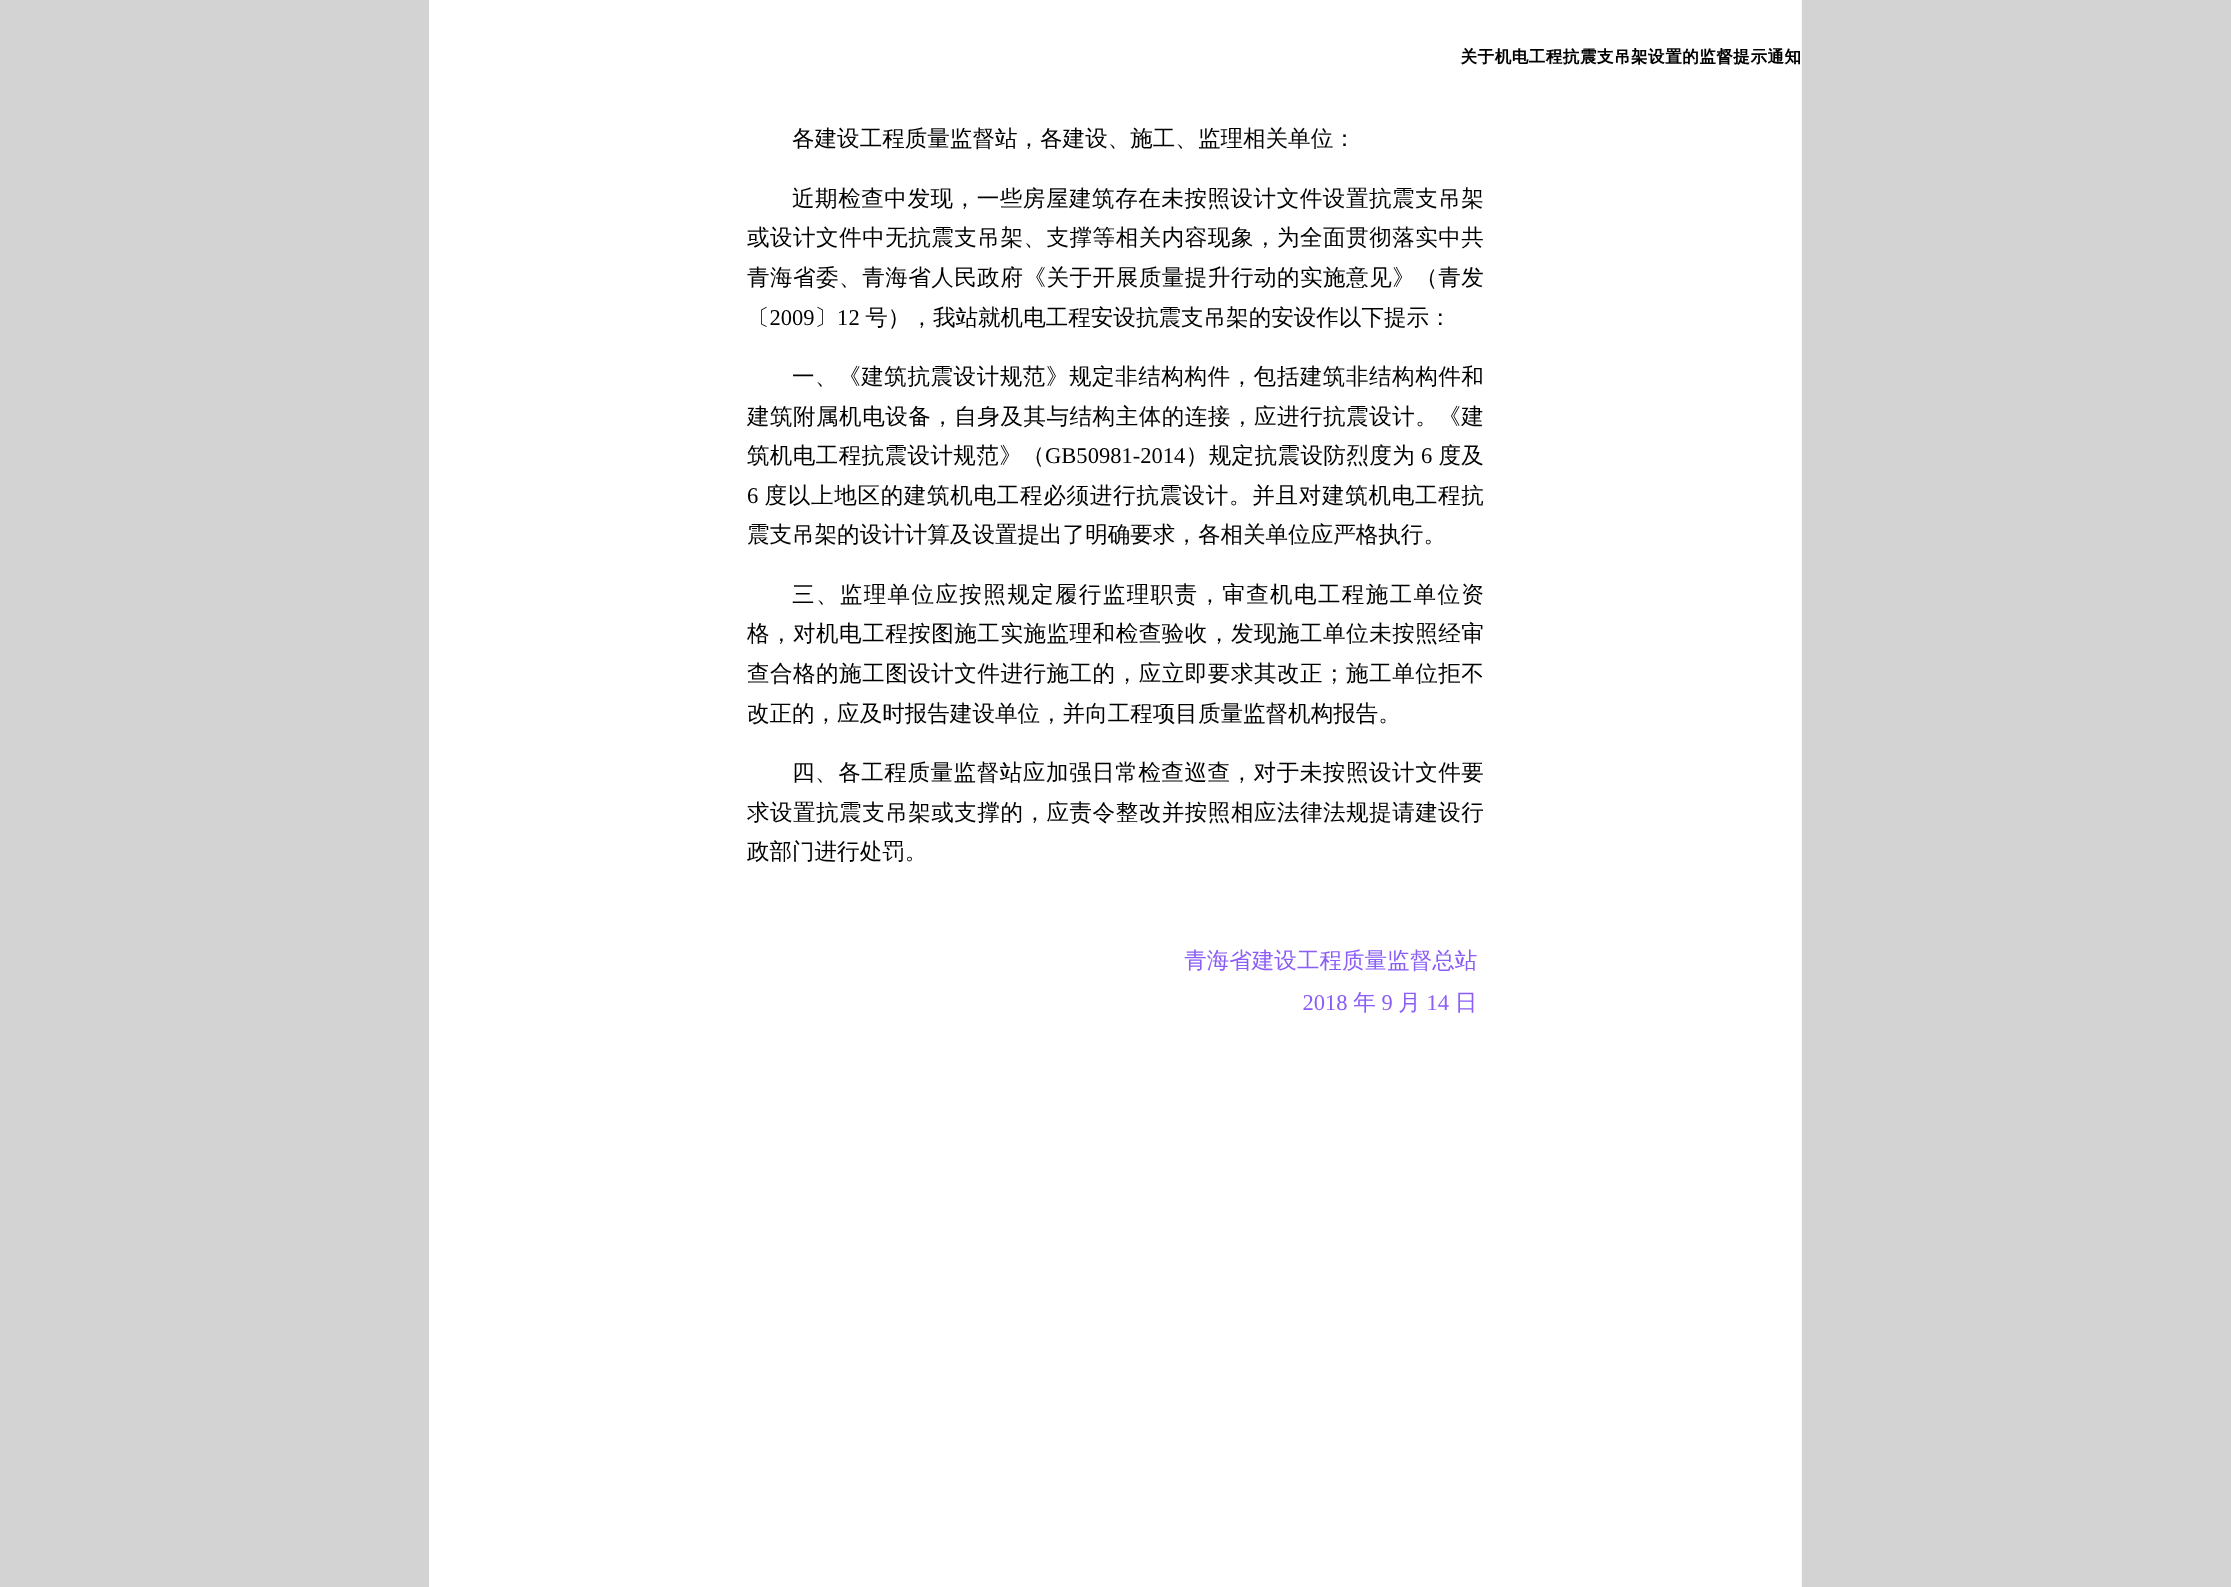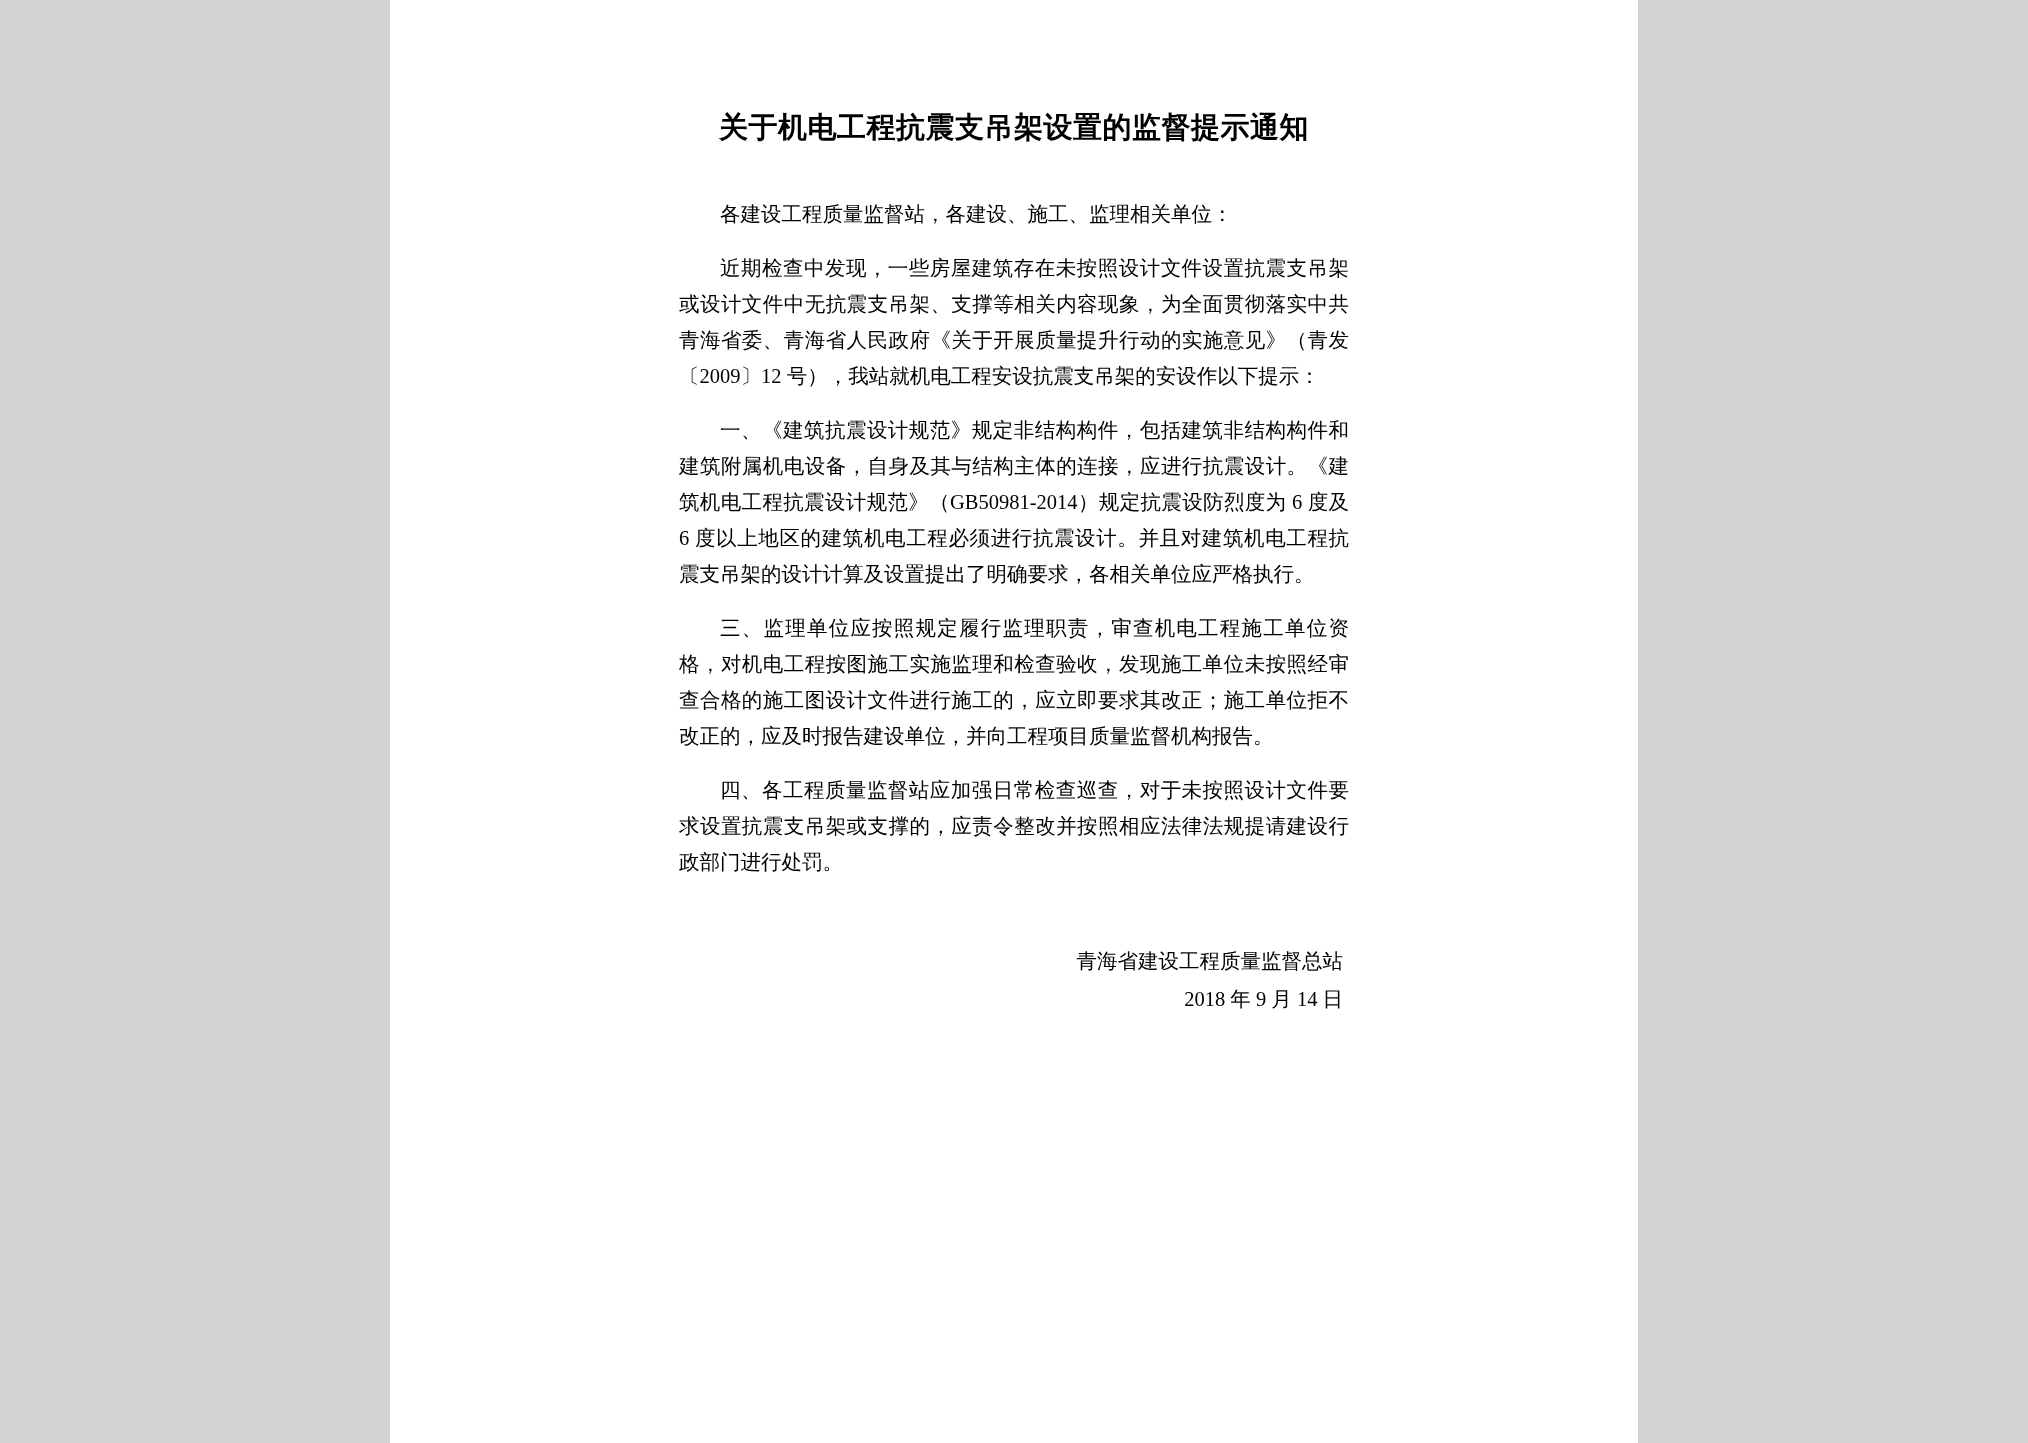--- a/index.html
+++ b/index.html
@@ -27,25 +27,25 @@
     background: #ffffff;
   }
   .doc-body {
     position: absolute;
     left: 0;
     top: 0;
     width: 1248px;
     padding: 0;
   }
   .doc-title {
-    text-align: center;
+    text-align: right;
     font-weight: bold;
-    font-size: 29px;
+    font-size: 15px;
     letter-spacing: 0.5px;
-    margin-top: 108px;
+    margin-top: 42px;
     color: #000;
     font-family: "Liberation Sans", "DejaVu Sans", sans-serif;
   }
   .content {
     margin: 0 auto;
     width: 670px;
     margin-top: 48px;
   }
   p.para {
     margin: 0 0 0 0;
@@ -58,21 +58,21 @@
     font-family: "Liberation Serif", "DejaVu Serif", serif;
   }
   p.spaced {
     margin-top: 18px;
   }
   .sign {
     margin-top: 62px;
     text-align: right;
     font-size: 20.5px;
     line-height: 38px;
-    color: #000000;
+    color: #8b5cf6;
     padding-right: 6px;
   }
   .sign div {
     white-space: nowrap;
   }
 </style>
 </head>
 <body>
 
 <div class="page-wrap">

